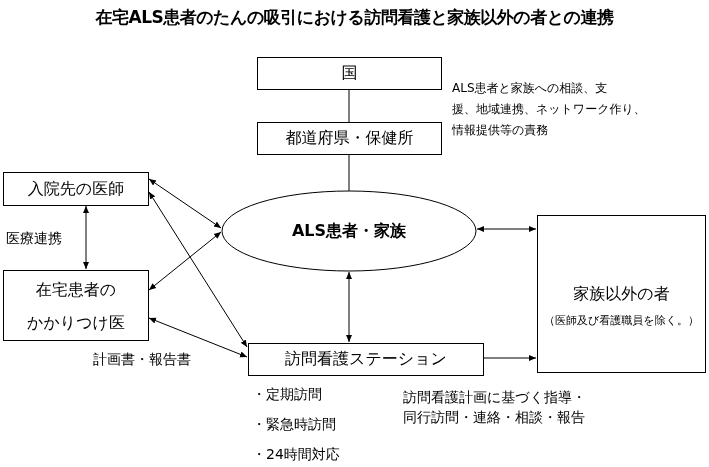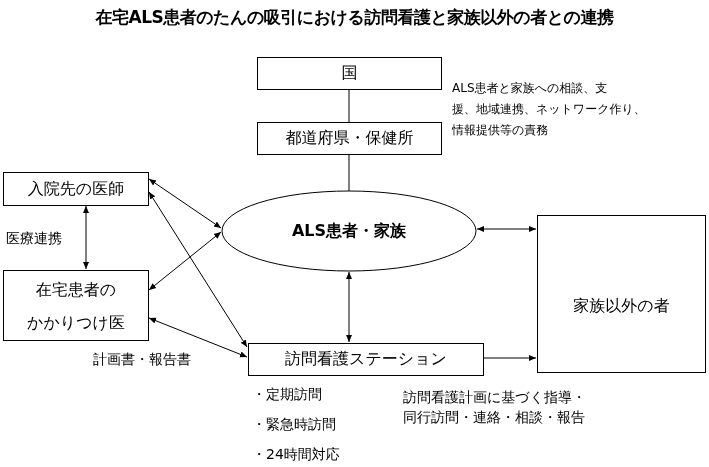--- a/index.html
+++ b/index.html
@@ -68,20 +68,21 @@
   <span>在宅患者の</span>
   <span>かかりつけ医</span>
 </div>
 
 <div class="box t16" style="left:248px; top:343px; width:236px; height:33px;">
   <span>訪問看護ステーション</span>
 </div>
 
 <div class="box stack" style="left:537px; top:215px; width:169px; height:158px;">
   <span class="t16" style="margin-top:24px;">家族以外の者</span>
+  <span class="t11" style="margin-top:8px;">（医師及び看護職員を除く。）</span>
 </div>
 
 <div class="lbl" style="left:452px; top:78px; font-size:12px; line-height:21px;">
   <div>ALS患者と家族への相談、支</div>
   <div>援、地域連携、ネットワーク作り、</div>
   <div>情報提供等の責務</div>
 </div>
 
 <div class="lbl" style="left:6px; top:228px;">医療連携</div>
 

